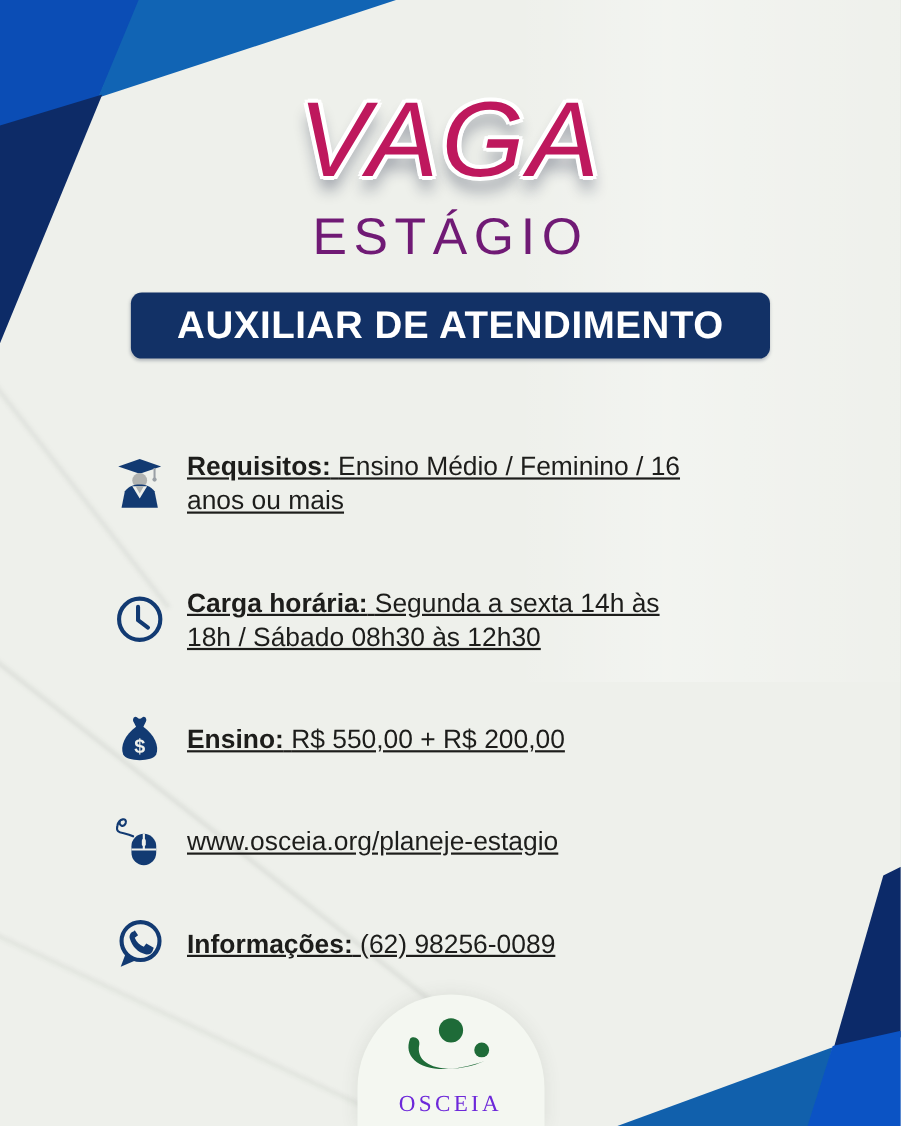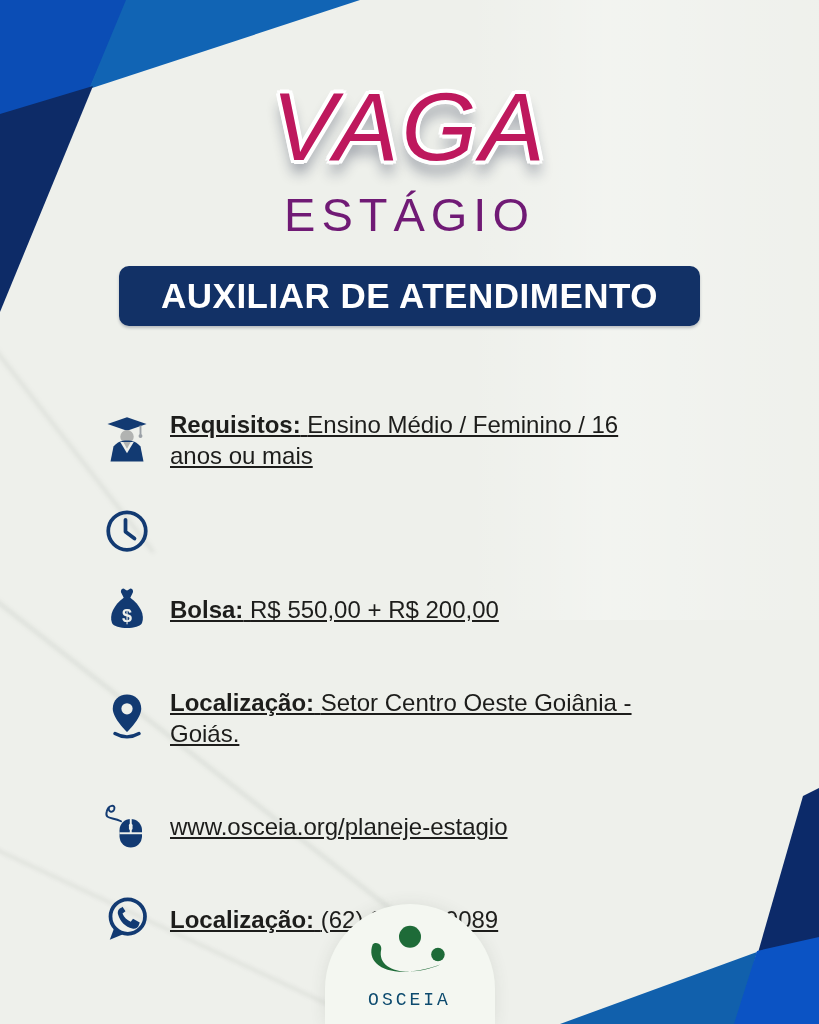--- a/index.html
+++ b/index.html
@@ -112,24 +112,24 @@
     width: 170px;
     height: 120px;
     background: #f4f7f1;
     border-radius: 85px 85px 0 0;
     box-shadow: 0 0 16px rgba(60,70,60,0.10);
     text-align: center;
   }
   .arch svg { width: 104px; height: 66px; margin-top: 20px; }
   .logo-text {
     margin-top: -4px;
-    font-family: Liberation Mono, monospace;
-    font-size: 18px;
+    font-family: Liberation Serif, serif;
+    font-size: 21px;
     letter-spacing: 3px;
-    color: #0c4a6e;
+    color: #6d28d9;
   }
 </style>
 </head>
 <body>
 
 <div class="poster">
 
   <div class="shape tl-bright"></div>
   <div class="shape tl-medium"></div>
   <div class="shape tl-navy"></div>
@@ -164,43 +164,34 @@
       <p class="item-text"><b>Requisitos:</b> <span>Ensino Médio / Feminino / 16 anos ou mais</span></p>
     </li>
 
     <li>
       <span class="icon-box">
         <svg viewBox="0 0 64 64">
           <circle cx="32" cy="32" r="25" fill="none" stroke="#123a72" stroke-width="5"></circle>
           <path d="M30,17 L30,33 L42,42" fill="none" stroke="#123a72" stroke-width="5" stroke-linecap="round" stroke-linejoin="round"></path>
         </svg>
       </span>
+      <p class="item-text"><b>Carga horária:</b> <span>Segunda a sexta 14h às 18h / Sábado 08h30 às 12h30</span></p>
     </li>
 
     <li>
       <span class="icon-box">
         <svg viewBox="0 0 64 64">
           <path d="M25,13 C22,9 26,4 29,7 C31,9 33,9 35,7 C38,4 42,9 39,13 L36,19 L28,19 Z" fill="#123a72"></path>
           <path d="M28,18 C14,28 8,42 12,52 C16,61 48,61 52,52 C56,42 50,28 36,18 Z" fill="#123a72"></path>
           <text x="32" y="50" font-size="24" font-weight="bold" fill="#eef0eb" text-anchor="middle" font-family="Liberation Sans, sans-serif">$</text>
         </svg>
       </span>
-      <p class="item-text"><b>Bolsa:</b> <span>R$ 550,00 + R$ 200,00</span></p>
-    </li>
-
-    <li>
-      <span class="icon-box">
-        <svg viewBox="0 0 64 64">
-          <path d="M32,2 C21,2 13,10 13,21 C13,34 32,52 32,52 C32,52 51,34 51,21 C51,10 43,2 32,2 Z" fill="#123a72"></path>
-          <circle cx="32" cy="21" r="7.5" fill="#eef0eb"></circle>
-          <path d="M16,54 Q32,63 48,54" fill="none" stroke="#123a72" stroke-width="4.5" stroke-linecap="round"></path>
-        </svg>
-      </span>
-      <p class="item-text"><b>Localização:</b> <span>Setor Centro Oeste Goiânia - Goiás.</span></p>
-    </li>
+      <p class="item-text"><b>Ensino:</b> <span>R$ 550,00 + R$ 200,00</span></p>
+    </li>
+
 
     <li class="stacked">
       <span class="icon-box">
         <svg viewBox="0 0 64 64">
           <path d="M24,27 C12,21 2,25 5,14 C7,5 17,4 15,11 C13,17 6,14 8,9" fill="none" stroke="#123a72" stroke-width="2.6" stroke-linecap="round"></path>
           <rect x="22" y="24" width="30" height="38" rx="15" fill="#123a72"></rect>
           <line x1="37" y1="24" x2="37" y2="43" stroke="#eef0eb" stroke-width="2.6"></line>
           <line x1="22" y1="43" x2="52" y2="43" stroke="#eef0eb" stroke-width="2.6"></line>
           <rect x="34.6" y="30" width="4.8" height="9" rx="2.4" fill="#eef0eb"></rect>
         </svg>
@@ -209,21 +200,21 @@
     </li>
 
     <li>
       <span class="icon-box">
         <svg viewBox="0 0 64 64">
           <circle cx="33" cy="30" r="23" fill="none" stroke="#123a72" stroke-width="5"></circle>
           <path d="M15,45 L9,61 L26,54 Z" fill="#123a72"></path>
           <path d="M25,18 C21,19 19,23 20,27 C23,37 30,44 39,46 C43,47 47,45 48,41 L49,38 L40,33 L37,37 C32,35 28,31 26,26 L30,23 L26,17 Z" fill="#123a72"></path>
         </svg>
       </span>
-      <p class="item-text"><b>Localização:</b> <span>(62) 98256-0089</span></p>
+      <p class="item-text"><b>Informações:</b> <span>(62) 98256-0089</span></p>
     </li>
 
   </ul>
 
   <div class="arch">
     <svg viewBox="0 0 120 78">
       <path d="M16,24 C6,50 40,68 96,48 C60,64 20,56 26,30 C27,24 20,20 16,24 Z" fill="#1e6b38"></path>
       <circle cx="60" cy="15" r="13" fill="#1e6b38"></circle>
       <circle cx="93" cy="36" r="8" fill="#1e6b38"></circle>
     </svg>

